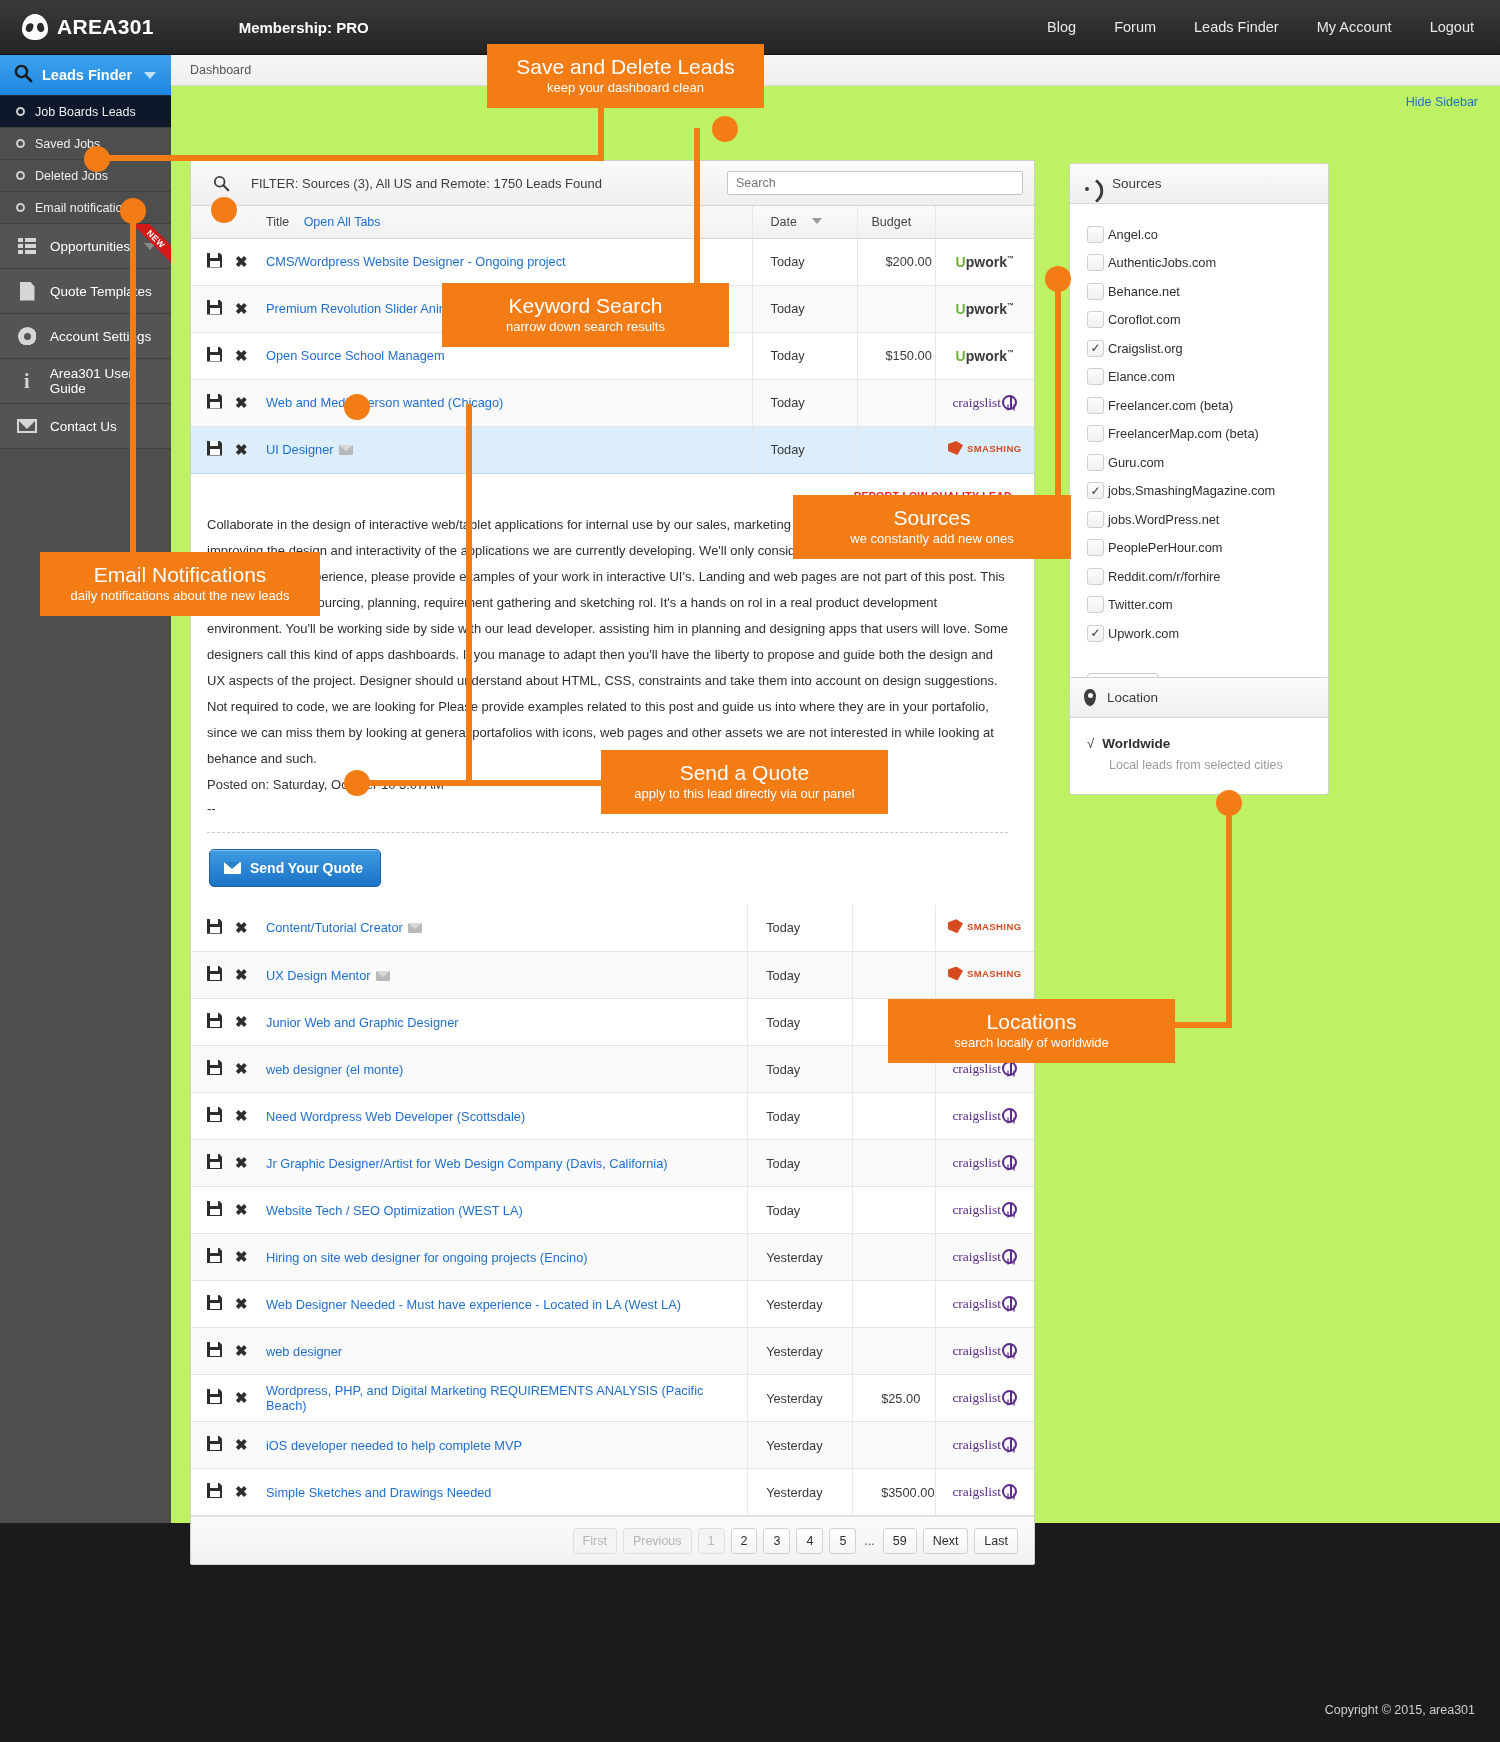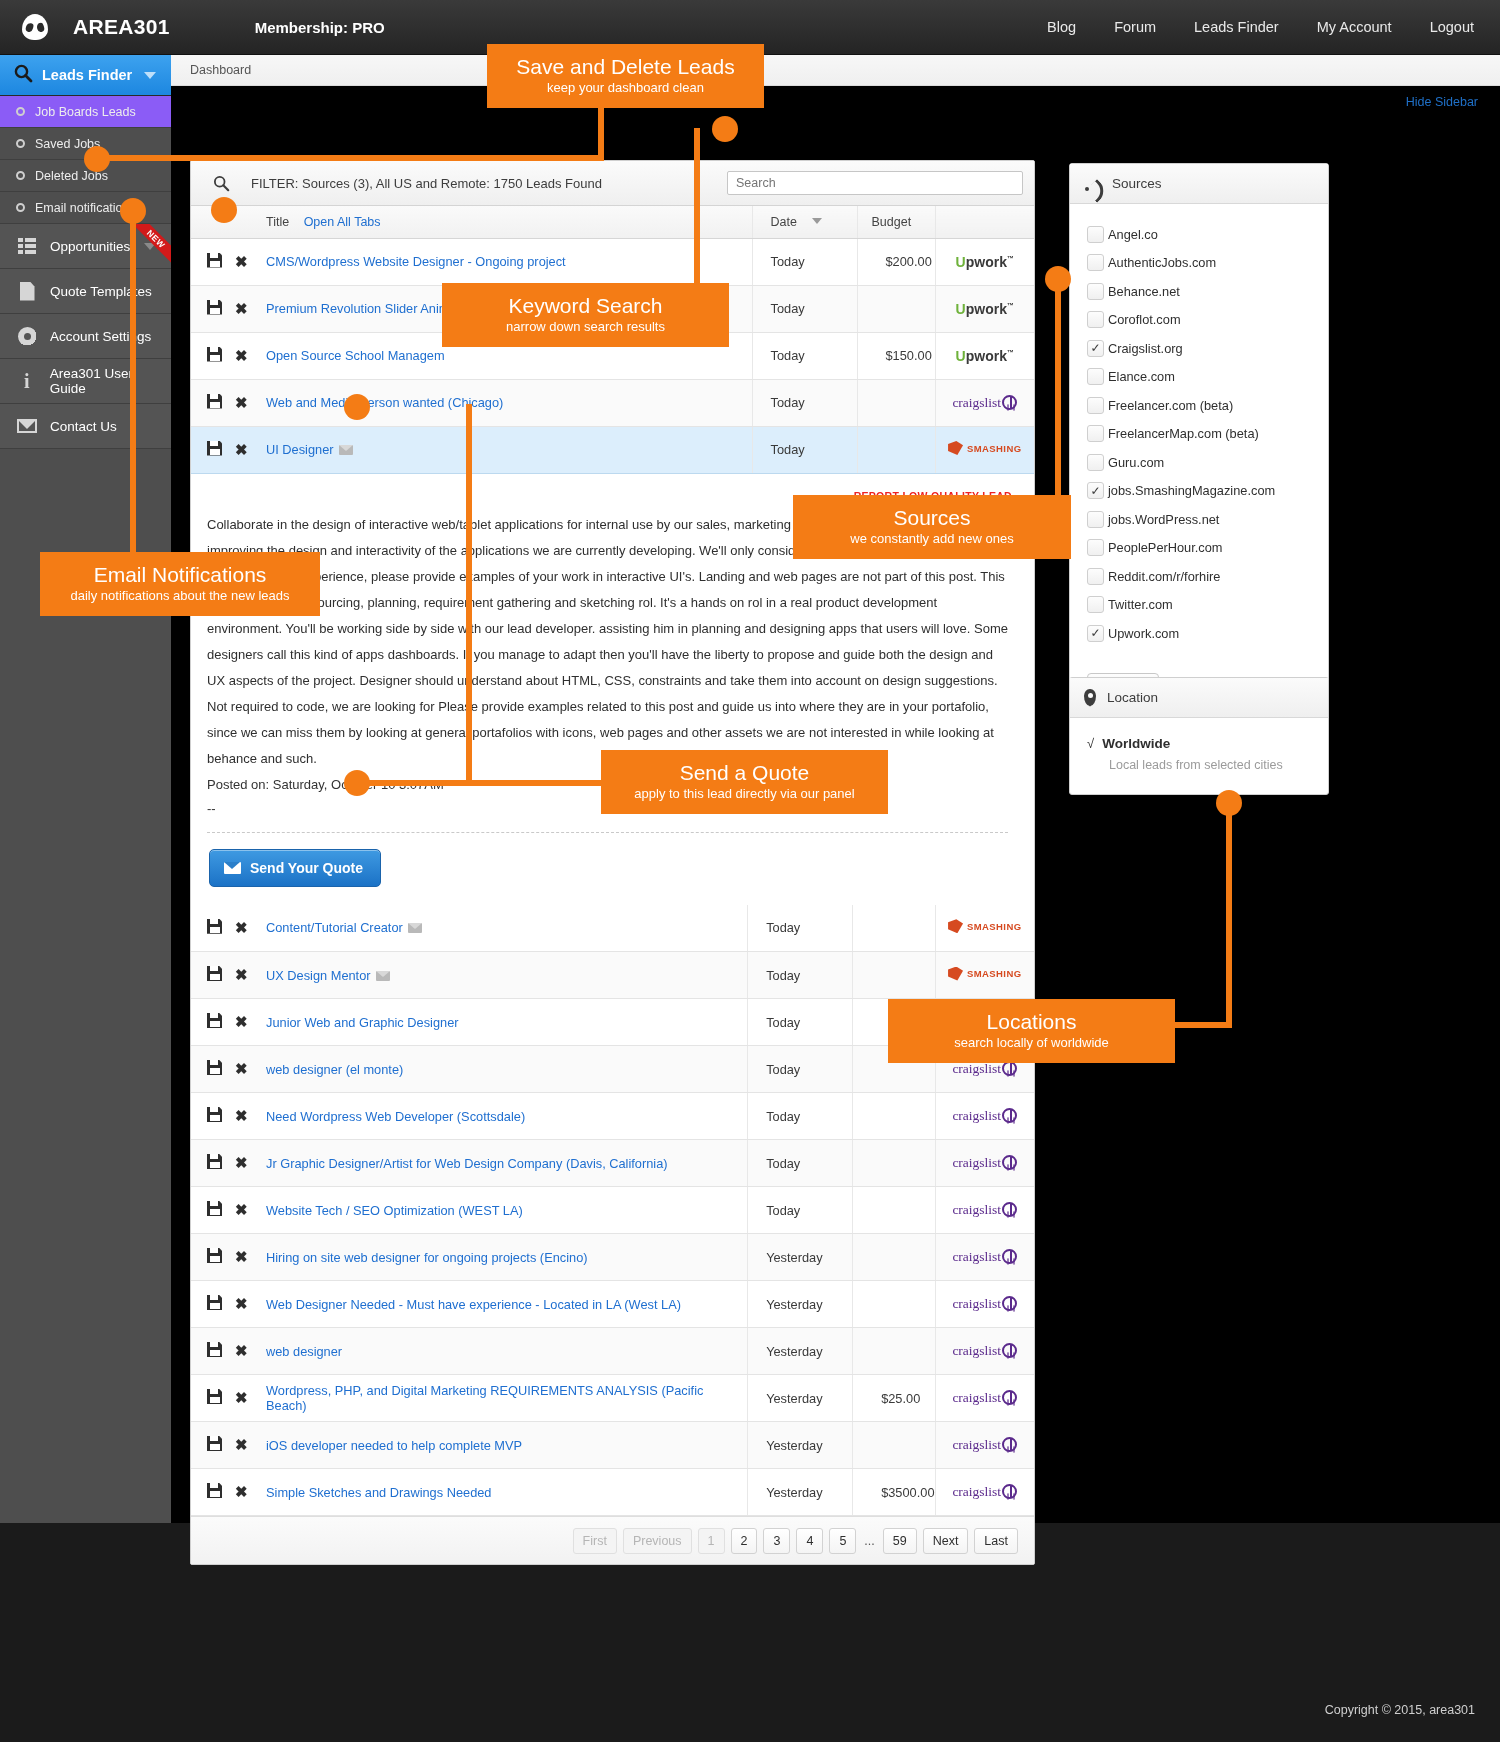--- a/index.html
+++ b/index.html
@@ -12,21 +12,21 @@
     overflow:hidden;
   }
 
   
   #topbar{
     position:absolute; left:0; top:0; width:1500px; height:55px;
     background:linear-gradient(#3a3a3a,#242424);
     border-bottom:1px solid #111;
     display:flex; align-items:center;
   }
-  #logo{ display:flex; align-items:center; margin-left:22px;gap:16px; }
+  #logo{ display:flex; align-items:center; margin-left:22px; }
   #logo .alien{
     width:26px;height:26px;border-radius:50% 50% 46% 46%/60% 60% 40% 40%;
     background:#fff; position:relative; margin-right:9px;
   }
   #logo .alien:before,#logo .alien:after{
     content:""; position:absolute; top:9px; width:7px;height:9px;background:#2b2b2b;
     border-radius:60% 40% 50% 50%;
   }
   #logo .alien:before{left:4px; transform:rotate(18deg);}
   #logo .alien:after{right:4px; transform:rotate(-18deg);}
@@ -45,21 +45,21 @@
     display:flex;align-items:center; color:#fff; font-size:14.5px;font-weight:bold;
     position:relative; border-bottom:1px solid #2a2a2a;
   }
   .side-top .mag{ margin-left:14px;margin-right:9px; }
   .side-top .caret{ position:absolute; right:15px; top:17px;
      border-left:6px solid transparent;border-right:6px solid transparent;border-top:7px solid #bfe0fa;}
   .sub{
     height:32px; display:flex;align-items:center; color:#ededed; font-size:12.5px;
     border-bottom:1px solid #3f3f3f; padding-left:16px;
   }
-  .sub.active{ background:#8b5cf6; }
+  .sub.active{ background:#0f172a; }
   .sub .dot{
     width:9px;height:9px;border-radius:50%;border:2px solid #cfcfcf;margin-right:10px;flex:none;
   }
   .mainitem{
     height:45px;display:flex;align-items:center;color:#fff;font-size:13.5px;
     border-bottom:1px solid #3f3f3f; padding-left:14px; position:relative;
     background:#545454;
   }
   .mainitem .ic{ width:26px; display:flex;align-items:center;justify-content:center; margin-right:10px;color:#d6d6d6;}
   .mainitem .caret{ position:absolute; right:15px; top:19px;
@@ -82,21 +82,21 @@
   .icon-gear:before{content:"";position:absolute;left:-2.5px;top:-2.5px;width:24px;height:24px;
      background:radial-gradient(circle,transparent 55%,#545454 56%);}
   .icon-i{font-size:20px;font-weight:bold;font-family:"Liberation Serif",serif;color:#d6d6d6;line-height:19px;}
   .icon-mail{width:20px;height:14px;border:2px solid #d6d6d6;position:relative;}
   .icon-mail:after{content:"";position:absolute;left:0;top:0;width:0;height:0;
      border-left:8px solid transparent;border-right:8px solid transparent;border-top:8px solid #d6d6d6;}
 
   
   #page{
     position:absolute; left:171px; top:55px; width:1329px; height:1468px;
-    background:#000000;
+    background:#bef264;
   }
   #breadcrumb{
     height:31px; background:linear-gradient(#f7f7f7,#efefef);
     border-bottom:1px solid #dcdcdc; display:flex;align-items:center;
     padding-left:19px; font-size:12.5px; color:#555;
   }
   #hidebar{
     text-align:right; padding:9px 22px 0 0; font-size:12.5px;
   }
   #hidebar a{color:#1f70c8;text-decoration:none;}

